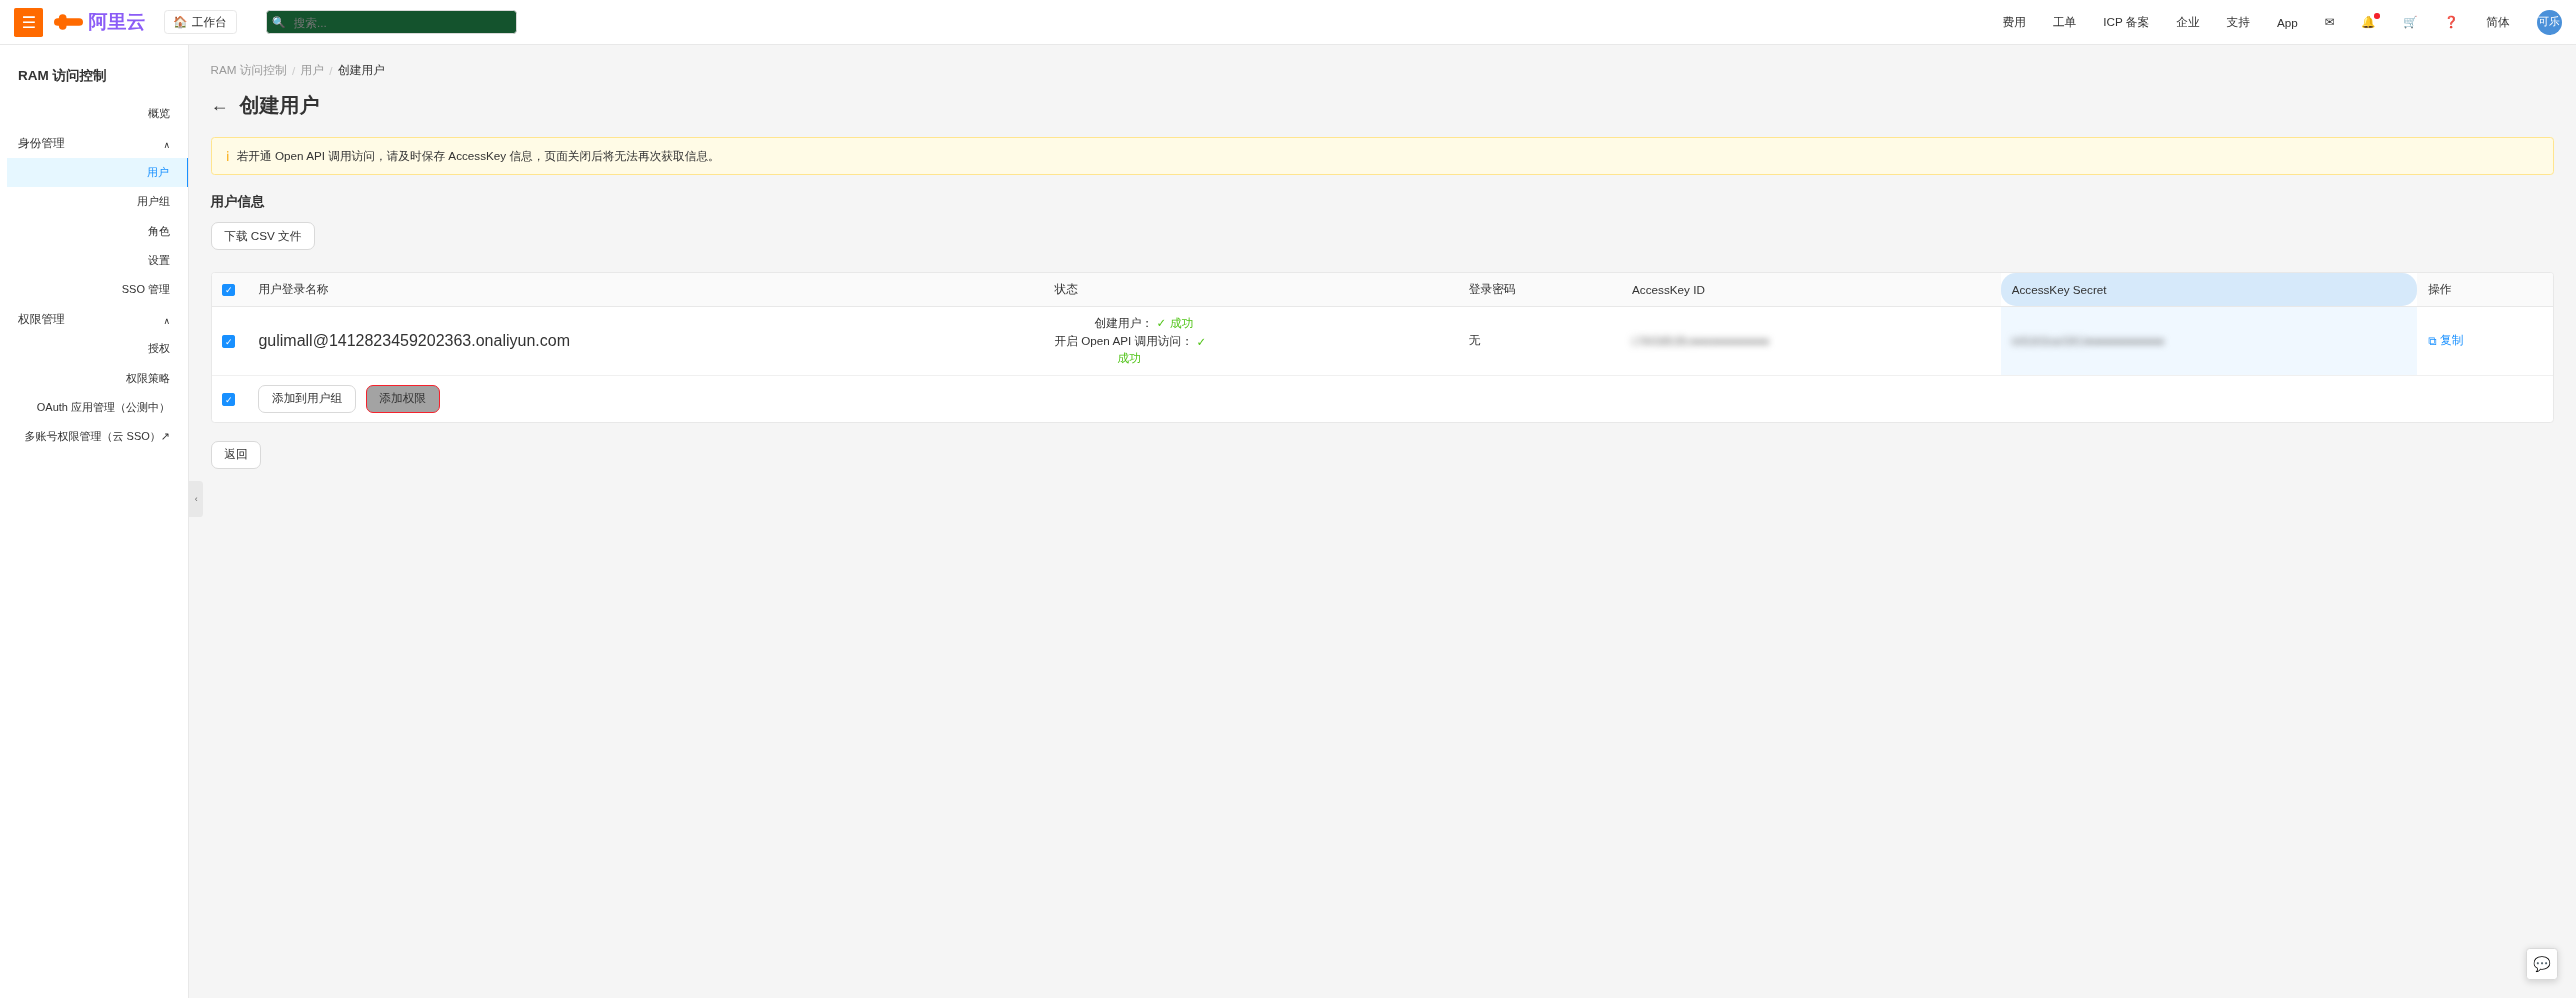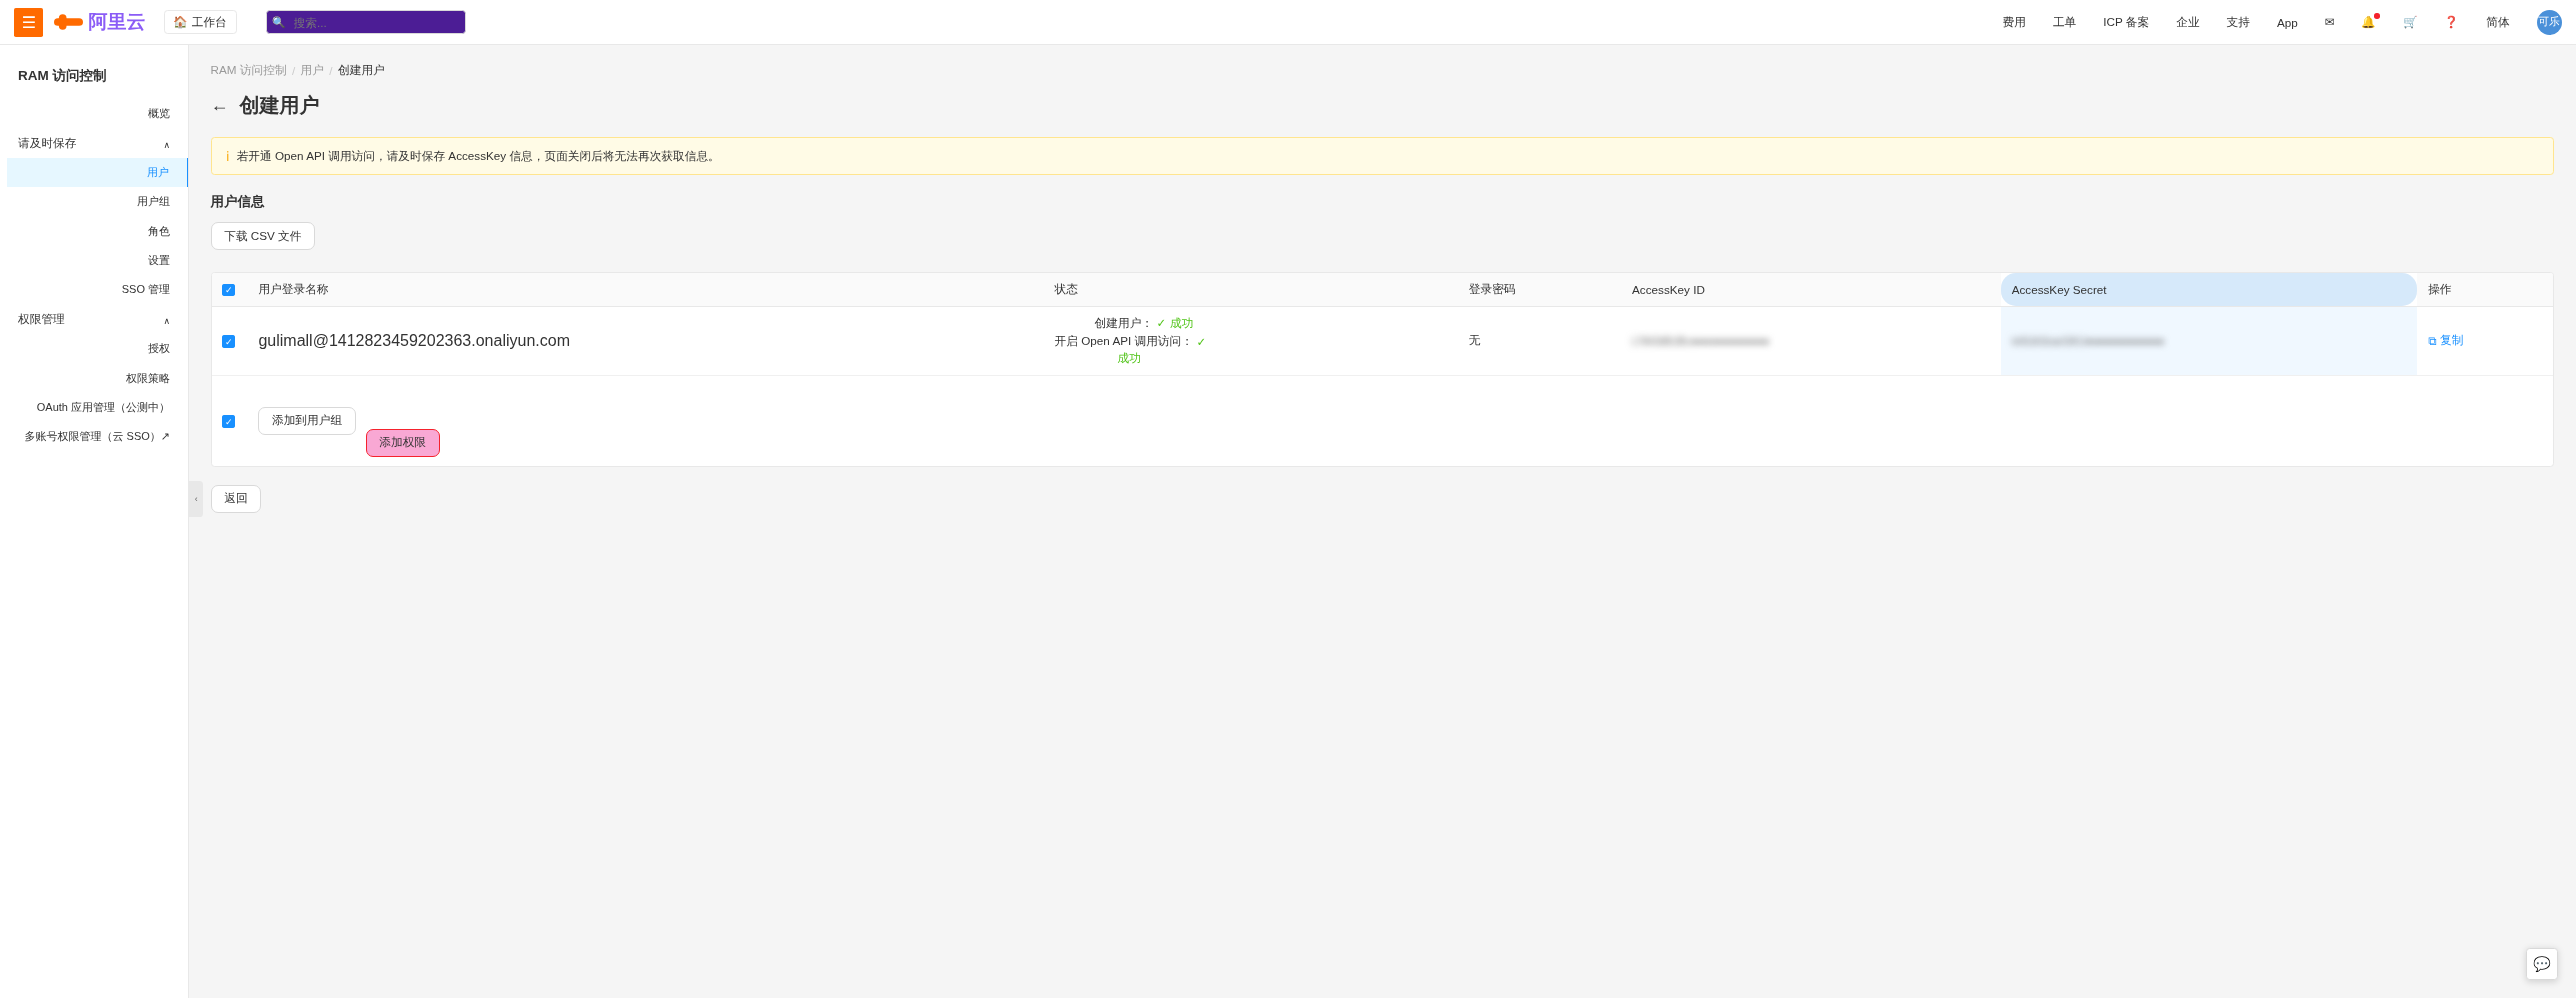--- a/index.html
+++ b/index.html
@@ -51,21 +51,21 @@
 
     
     .warning-banner { background: #fffbe6; border: 0.9px solid #ffe58f; padding: 9px 14.4px; border-radius: 3.6px; margin-bottom: 18px; display: flex; align-items: center; gap: 7.2px; font-size: 11.7px; color: #333; }
     .warning-icon { color: #faad14; font-size: 14.4px; }
 
     
     .section-title { font-size: 13.5px; font-weight: bold; margin-bottom: 10.8px; color: #333; }
 
     
     .btn { padding: 5.4px 12.6px; border: 0.9px solid #d9d9d9; border-radius: 7px; cursor: pointer; font-size: 11.7px; background: #fff; color: #333; display: inline-flex; align-items: center; gap: 3.6px; }
-    .btn-danger-outline { border: 1.8px solid #f5222d; color: #333; background: #f9a8d4; margin-top: 44px; }
+    .btn-danger-outline { border: 1.8px solid #f5222d; color: #333; background: #a3a3a3; }
 
     
     .table-wrap { background: #fff; border: 0.9px solid #e8e8e8; border-radius: 3.6px; overflow: hidden; margin-top: 10.8px; }
     .table { width: 100%; border-collapse: collapse; }
     .table thead { background: #fafafa; }
     .table th { padding: 9px 10.8px; text-align: left; font-weight: 500; color: #333; font-size: 11.7px; border-bottom: 0.9px solid #e8e8e8; }
     .table td { padding: 9px 10.8px; border-bottom: 0.9px solid #f0f0f0; font-size: 11.7px; color: #333; vertical-align: middle; }
     .table tr:last-child td { border-bottom: none; }
 
     
@@ -97,21 +97,21 @@
     </svg>
     <span style="font-size:19px;font-weight:bold;color:#8b5cf6;">阿里云</span>
   </div>
 
   <div class="nav-workbench">
     <span>🏠</span>
     <span>工作台</span>
   </div>
 
   <div class="nav-search nav-search-wrap">
-    <input type="text" style="width: 200px; padding: 4.5px 9px 4.5px 27px; border: 0.9px solid rgb(217, 217, 217); border-radius: 3.6px; font-size: 11.7px; color: rgb(153, 153, 153); background: #4c1d95;" placeholder="搜索...">
+    <input type="text" style="width: 251px; padding: 4.5px 9px 4.5px 27px; border: 0.9px solid rgb(217, 217, 217); border-radius: 3.6px; font-size: 11.7px; color: rgb(153, 153, 153); background: #14532d;" placeholder="搜索...">
     <span style="position:absolute;left:7.2px;top:50%;transform:translateY(-50%);color:#aaa;font-size:10.8px;">🔍</span>
   </div>
 
   <div class="nav-right">
     <span>费用</span>
     <span>工单</span>
     <span>ICP 备案</span>
     <span>企业</span>
     <span>支持</span>
     <span>App</span>
@@ -127,21 +127,21 @@
 <div class="layout">
 
   <div class="sidebar">
     <div class="sidebar-title">RAM 访问控制</div>
 
     <div class="sidebar-item">
       <span>概览</span>
     </div>
 
     <div class="sidebar-section-header">
-      <span>请及时保存</span>
+      <span>身份管理</span>
       <span class="arrow-up"></span>
     </div>
     <div class="sidebar-sub">
       <div class="sidebar-item active">
         <span>用户</span>
       </div>
       <div class="sidebar-item">
         <span>用户组</span>
       </div>
       <div class="sidebar-item">

